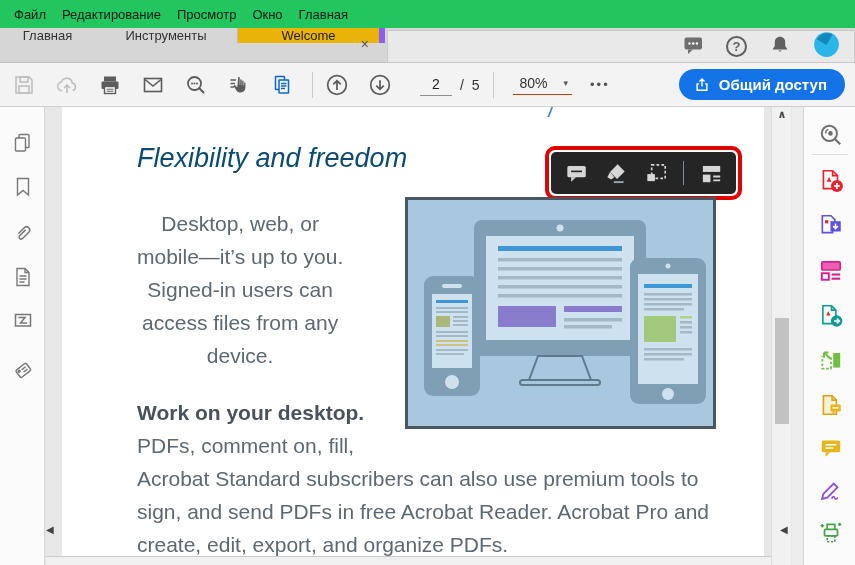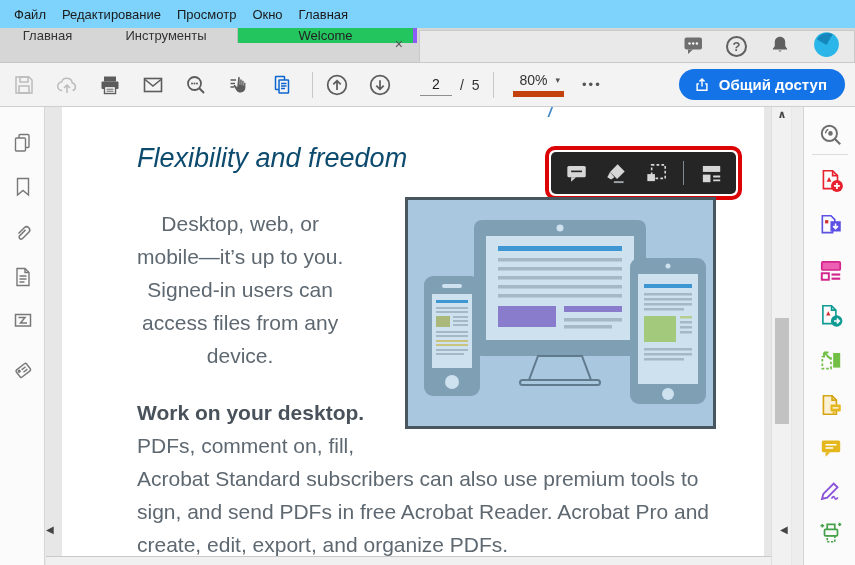--- a/index.html
+++ b/index.html
@@ -1,44 +1,44 @@
 <!DOCTYPE html>
 <html><head>
 <meta charset="utf-8">
 <style>
   * { margin:0; padding:0; box-sizing:border-box; }
   html,body { width:855px; height:565px; overflow:hidden; background:#fff;
     font-family:"Liberation Sans","DejaVu Sans",sans-serif; }
   .app { position:relative; width:855px; height:565px; background:#fff; overflow:hidden; }
 
   
-  .menubar { height:28px; background:#7dd3fc; display:flex; align-items:center; padding-left:6px; }
+  .menubar { height:28px; background:#22c55e; display:flex; align-items:center; padding-left:6px; }
   .menu-item { font-size:13px; color:#1a1a1a; padding:0 8px; cursor:default; }
 
   
   .tabstrip { height:35px; background:#d6d6d6; display:flex; align-items:flex-start; border-bottom:1px solid #c4c4c4; }
   .tab { display:flex; align-items:center; justify-content:center; font-size:13px; color:#333; }
   .tab-home { width:95px; } .tab-tools { width:142px; }
-  .tab-active { width:180px; background:#22c55e; border-left:1px solid #bdbdbd; border-right:4px solid #8b5cf6;
+  .tab-active { width:148px; background:#eab308; border-left:1px solid #bdbdbd; border-right:6px solid #8b5cf6;
     margin-bottom:-1px; position:relative; color:#222; }
   .tab-close { position:absolute; right:10px; top:8px; font-size:14px; color:#555; line-height:16px; }
   .strip-right { flex:1; margin:2px 0 1px 2px; background:#e9e9e9; border:1px solid #c9c9c9;
     display:flex; align-items:center; justify-content:flex-end; gap:21px; padding-right:14px; }
 
   
   .toolbar { height:44px; background:#f3f3f3; border-bottom:1px solid #cfcfcf;
     display:flex; align-items:center; padding-left:9px; }
   .tbtn { width:30px; height:30px; display:flex; align-items:center; justify-content:center;
     margin-right:13px; border-radius:3px; }
   .tsep { width:1px; height:26px; background:#c9c9c9; margin:0 9px 0 2px; }
   .pagebox { display:flex; align-items:center; margin-left:12px; }
   .page-input { width:32px; height:22px; border:none; border-bottom:1px solid #8f8f8f; background:transparent;
     text-align:center; font-size:14px; color:#222; font-family:inherit; }
   .page-total { font-size:14px; color:#333; margin-left:8px; }
-  .zoombox { display:flex; align-items:center; gap:8px; border-bottom:6px solid #c2410c;
+  .zoombox { display:flex; align-items:center; gap:16px; border-bottom:1px solid #c2410c;
     padding:0 4px 3px 6px; margin-left:10px; }
   .zoom-val { font-size:14px; color:#333; }
   .caret { font-size:9px; color:#555; }
   .more { font-size:13px; color:#555; letter-spacing:2px; margin-left:18px; }
   .share-btn { margin-left:auto; margin-right:10px; height:31px; background:#1473e6; border-radius:16px;
     display:flex; align-items:center; gap:8px; padding:0 18px 0 14px; cursor:pointer; }
   .share-label { color:#fff; font-size:15px; font-weight:bold; }
 
   
   .content { position:relative; width:855px; height:458px; background:#e7e7e7; }

